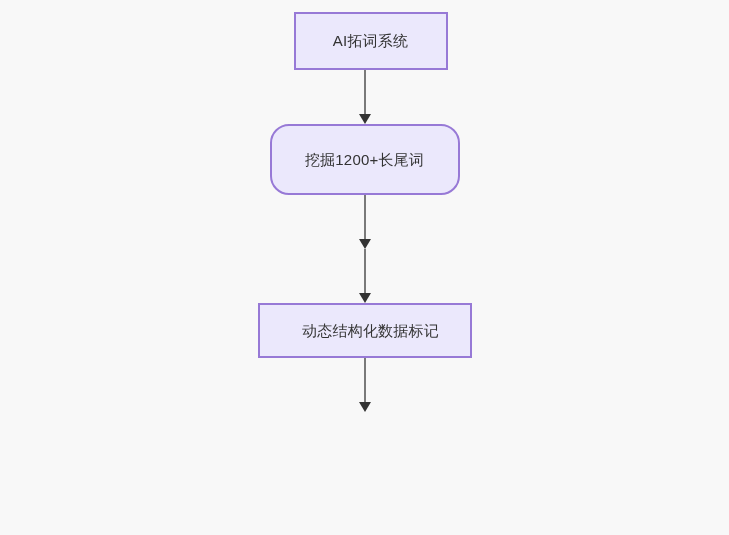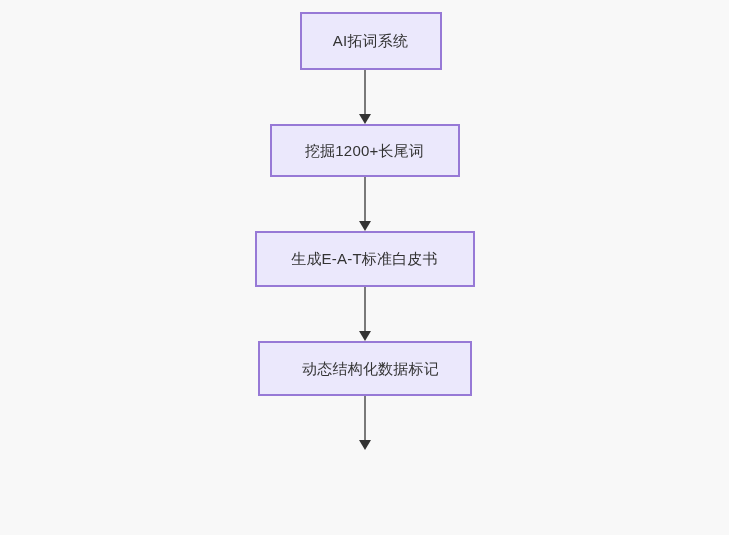--- a/index.html
+++ b/index.html
@@ -44,22 +44,22 @@
     line-height: 1.2;
     letter-spacing: 0.2px;
     white-space: nowrap;
   }
 
   .node-label {
     display: block;
   }
 
   
-  .node-1 { margin-top: 12px; width: 142px; height: 58px; margin-left: 12px; }
-  .node-2 { width: 190px; height: 53px; }
+  .node-1 { margin-top: 12px; width: 154px; height: 58px; margin-left: 12px; }
+  .node-2 { width: 190px; height: 71px; border-radius: 19px; }
   .node-3 { width: 220px; height: 56px; }
   .node-4 { width: 214px; height: 55px; padding-left: 12px; }
   .node-5 { width: 236px; height: 53px; }
 
   .connector {
     position: relative;
     width: 14px;
     height: 54px;
     display: flex;
     justify-content: center;
@@ -102,23 +102,20 @@
 
     <div class="node node-2">
       <span class="node-label">挖掘1200+长尾词</span>
     </div>
 
     <div class="connector">
       <span class="line"></span>
       <span class="arrowhead"></span>
     </div>
 
-    <div class="node node-3">
-      <span class="node-label">生成E-A-T标准白皮书</span>
-    </div>
 
     <div class="connector">
       <span class="line"></span>
       <span class="arrowhead"></span>
     </div>
 
     <div class="node node-4">
       <span class="node-label">动态结构化数据标记</span>
     </div>
 

